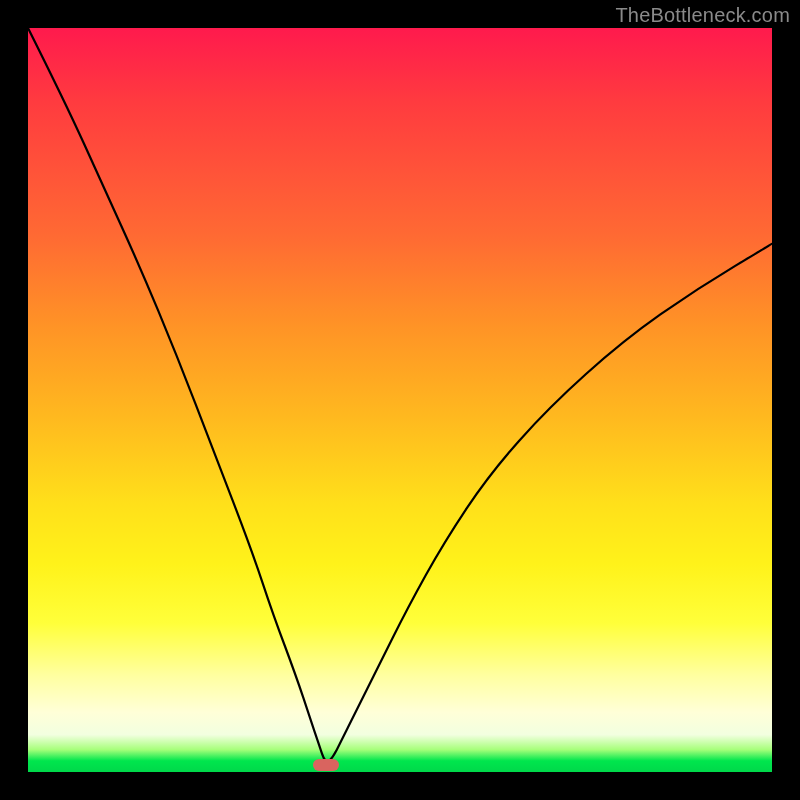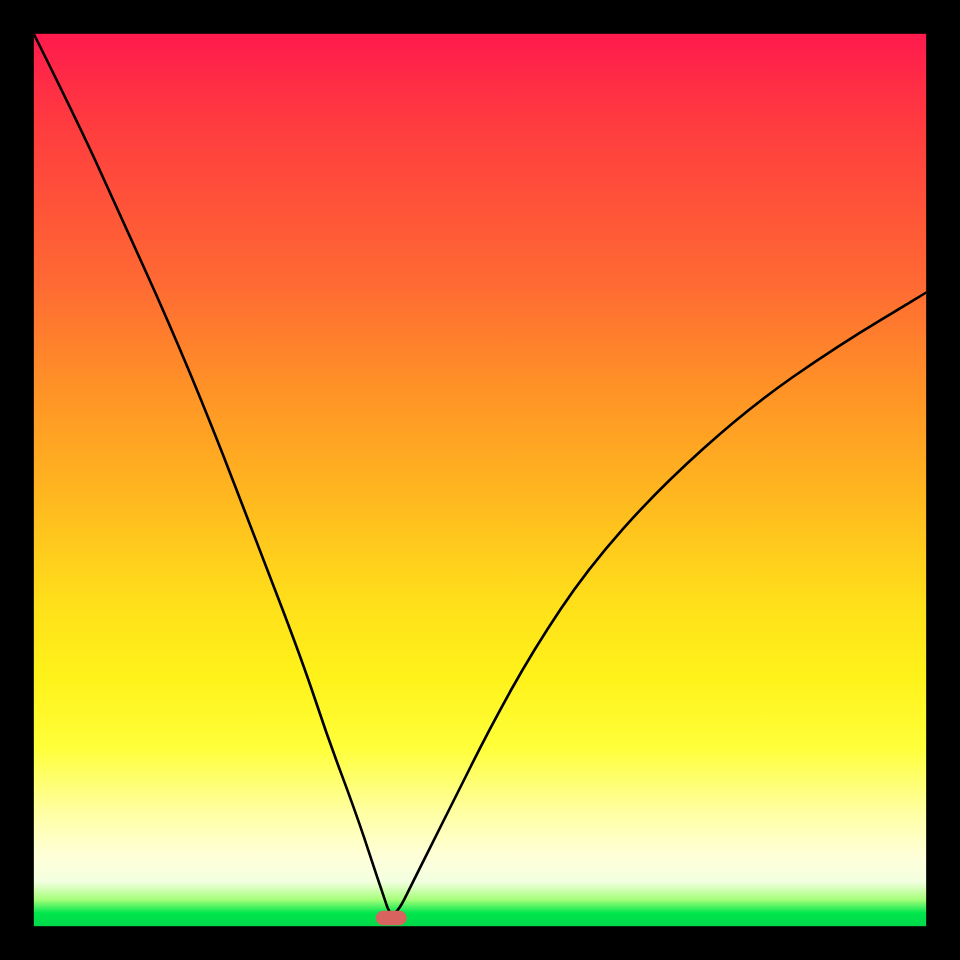--- a/index.html
+++ b/index.html
@@ -71,20 +71,21 @@
     color: #8a8a8a;
     font-size: 20px;
     letter-spacing: 0.2px;
     user-select: none;
   }
 </style>
 </head>
 <body>
 
 <div class="frame">
+  <div class="watermark">TheBottleneck.com</div>
 
   <div class="plot-area">
     <div class="gradient"></div>
 
     <svg class="curve-svg" viewBox="0 0 744 744" preserveAspectRatio="none">
       <path class="curve-path" d="M 0.0 0.0 Q 37.2 74.4 55.8 115.3 Q 74.4 156.2 93.0 197.2 Q 111.6 238.1 130.2 282.7 Q 148.8 327.4 167.4 375.7 Q 186.0 424.1 204.6 472.4 Q 223.2 520.8 234.4 554.3 Q 245.5 587.8 256.7 617.5 Q 267.8 647.3 275.3 669.6 Q 282.7 691.9 286.4 703.1 Q 290.2 714.2 293.9 725.4 Q 297.6 736.6 301.3 732.8 Q 305.0 729.1 308.8 721.7 Q 312.5 714.2 319.9 699.4 Q 327.4 684.5 338.5 662.2 Q 349.7 639.8 364.6 610.1 Q 379.4 580.3 398.0 546.8 Q 416.6 513.4 439.0 479.9 Q 461.3 446.4 491.0 412.9 Q 520.8 379.4 558.0 346.0 Q 595.2 312.5 632.4 286.4 Q 669.6 260.4 706.8 238.1 T 744.0 215.8"></path>
     </svg>
 
     <div class="min-marker" style="left: 284.58px; top: 730.56px; width: 26.04px; background: rgb(217, 100, 95);"></div>
   </div>

